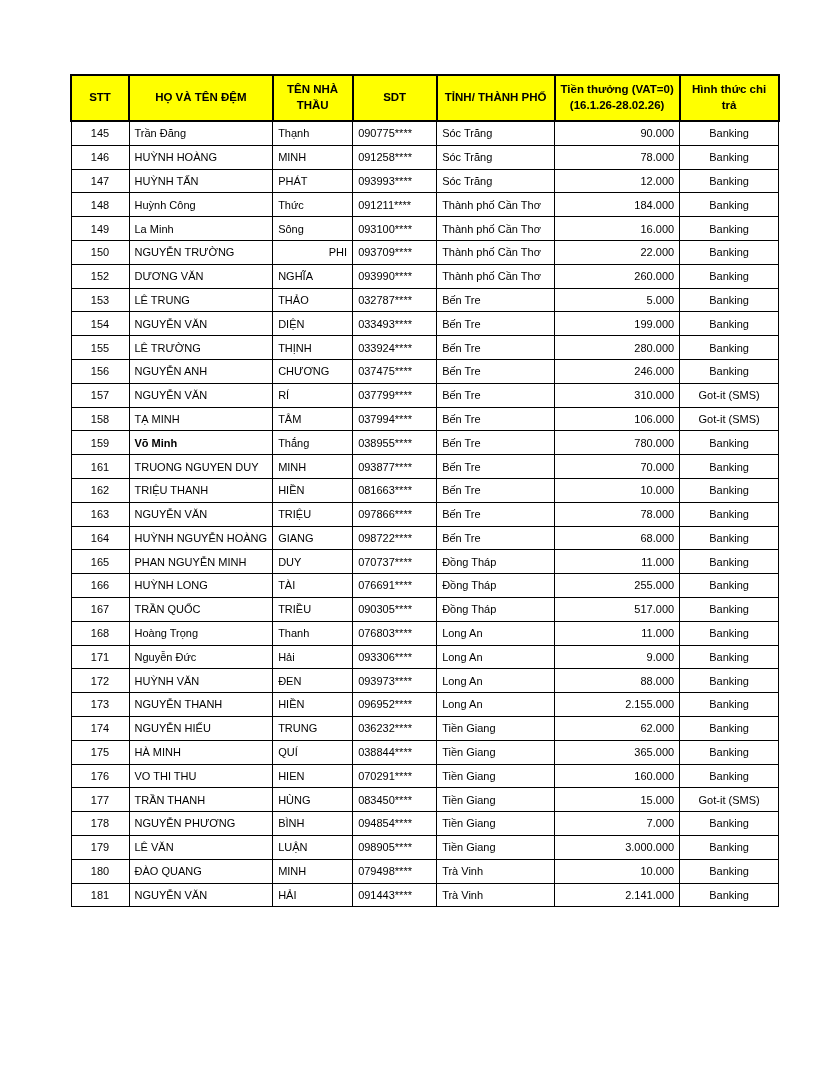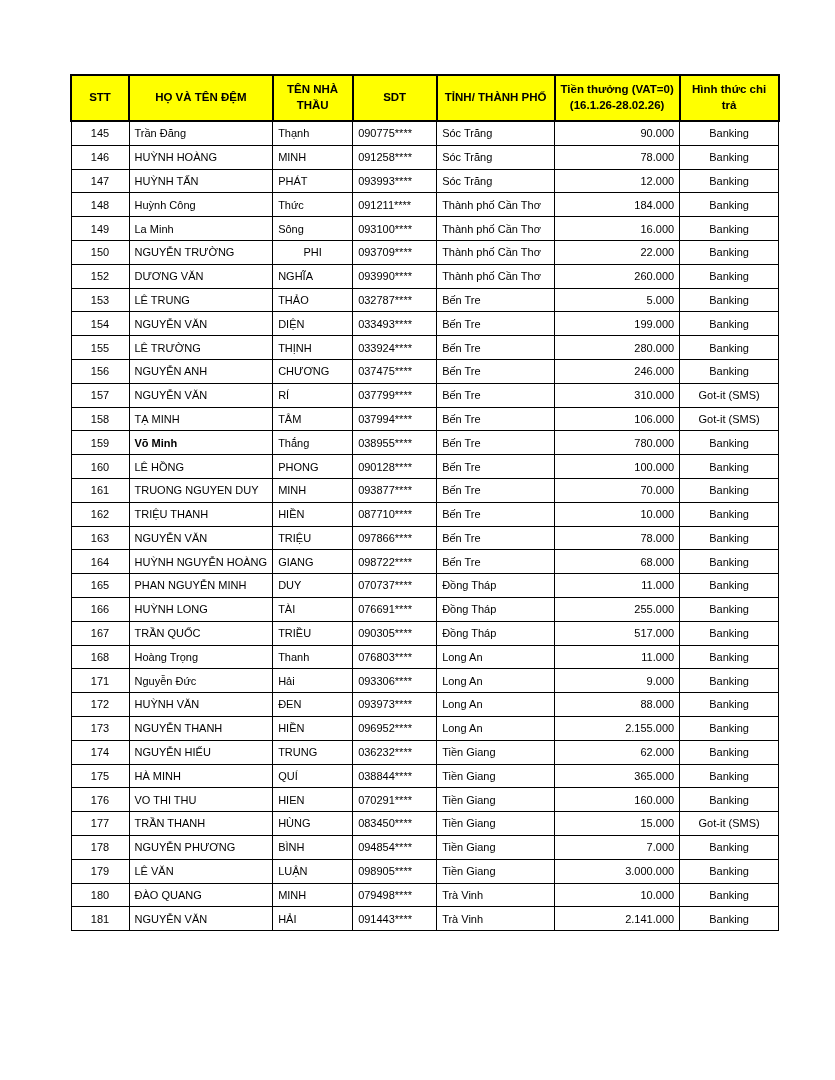--- a/index.html
+++ b/index.html
@@ -114,21 +114,21 @@
           <td style="text-align: left;">La Minh</td>
           <td style="text-align: left;">Sông</td>
           <td style="text-align: left;">093100****</td>
           <td style="text-align: left;">Thành phố Cần Thơ</td>
           <td style="text-align: right;">16.000</td>
           <td style="text-align: center;">Banking</td>
         </tr>
         <tr>
           <td style="text-align: center;">150</td>
           <td style="text-align: left;">NGUYỄN TRƯỜNG</td>
-          <td style="text-align: center;">PHI</td>
+          <td style="text-align: right;">PHI</td>
           <td style="text-align: left;">093709****</td>
           <td style="text-align: left;">Thành phố Cần Thơ</td>
           <td style="text-align: right;">22.000</td>
           <td style="text-align: center;">Banking</td>
         </tr>
         <tr>
           <td style="text-align: center;">152</td>
           <td style="text-align: left;">DƯƠNG VĂN</td>
           <td style="text-align: left;">NGHĨA</td>
           <td style="text-align: left;">093990****</td>
@@ -193,42 +193,33 @@
         <tr>
           <td style="text-align: center;">159</td>
           <td style="text-align: left; font-weight: bold;">Võ Minh</td>
           <td style="text-align: left;">Thắng</td>
           <td style="text-align: left;">038955****</td>
           <td style="text-align: left;">Bến Tre</td>
           <td style="text-align: right;">780.000</td>
           <td style="text-align: center;">Banking</td>
         </tr>
         <tr>
-          <td style="text-align: center;">160</td>
-          <td style="text-align: left;">LÊ HỒNG</td>
-          <td style="text-align: left;">PHONG</td>
-          <td style="text-align: left;">090128****</td>
-          <td style="text-align: left;">Bến Tre</td>
-          <td style="text-align: right;">100.000</td>
-          <td style="text-align: center;">Banking</td>
-        </tr>
-        <tr>
           <td style="text-align: center;">161</td>
           <td style="text-align: left;">TRUONG NGUYEN DUY</td>
           <td style="text-align: left;">MINH</td>
           <td style="text-align: left;">093877****</td>
           <td style="text-align: left;">Bến Tre</td>
           <td style="text-align: right;">70.000</td>
           <td style="text-align: center;">Banking</td>
         </tr>
         <tr>
           <td style="text-align: center;">162</td>
           <td style="text-align: left;">TRIỆU THANH</td>
           <td style="text-align: left;">HIỀN</td>
-          <td style="text-align: left;">087710****</td>
+          <td style="text-align: left;">081663****</td>
           <td style="text-align: left;">Bến Tre</td>
           <td style="text-align: right;">10.000</td>
           <td style="text-align: center;">Banking</td>
         </tr>
         <tr>
           <td style="text-align: center;">163</td>
           <td style="text-align: left;">NGUYỄN VĂN</td>
           <td style="text-align: left;">TRIỆU</td>
           <td style="text-align: left;">097866****</td>
           <td style="text-align: left;">Bến Tre</td>

